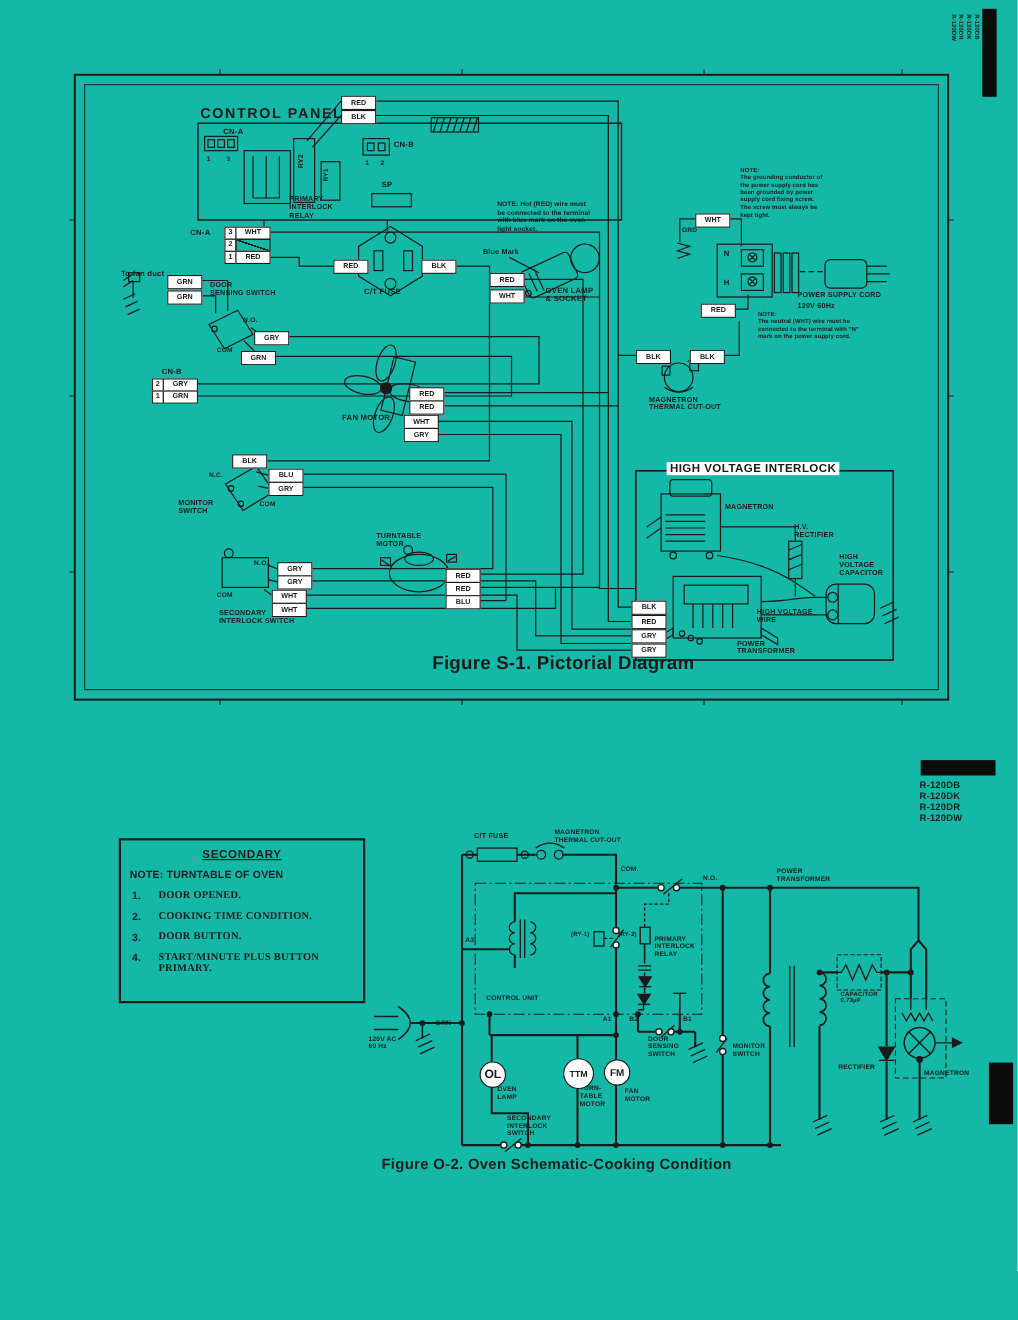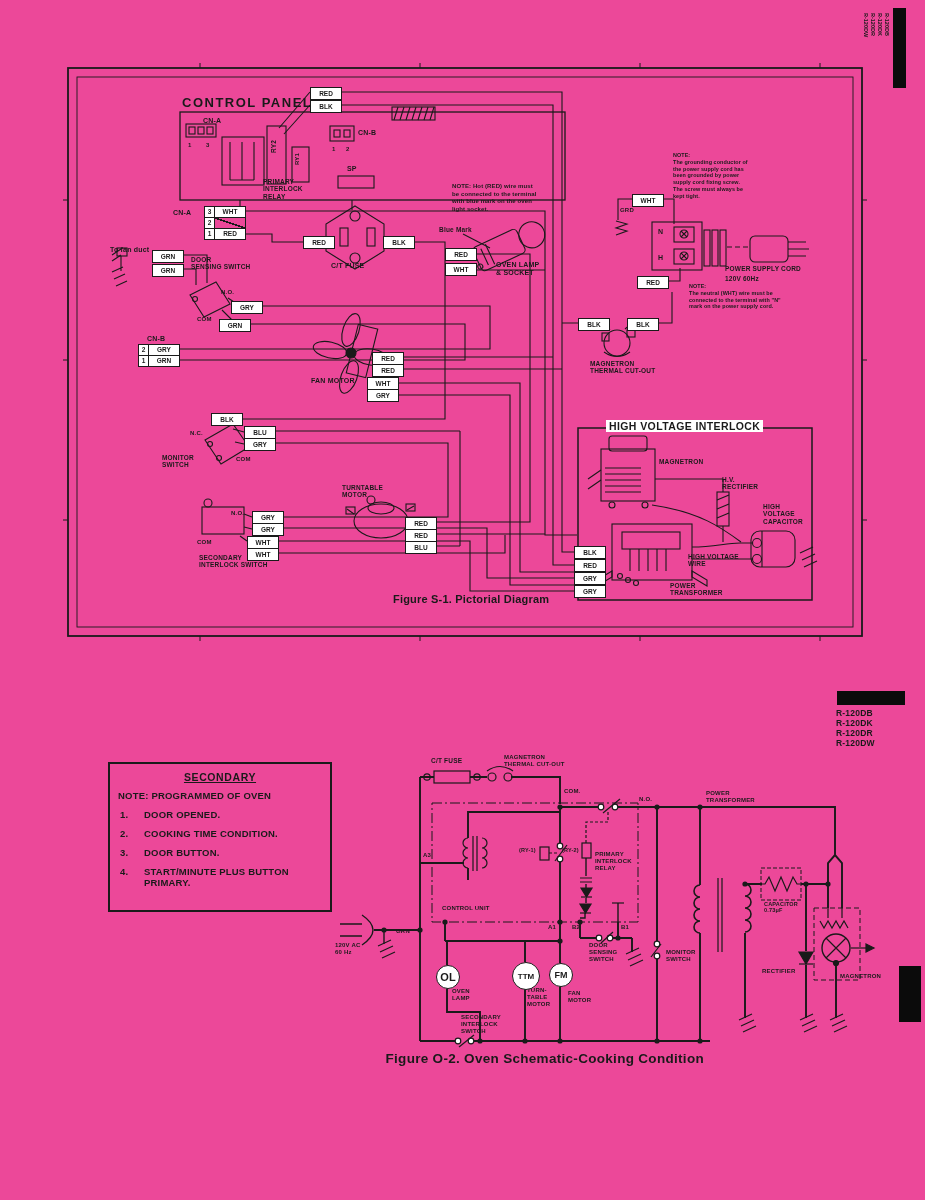--- a/index.html
+++ b/index.html
@@ -1,16 +1,16 @@
 <!DOCTYPE html>
 <html><head>
 <meta charset="utf-8">
 <style>
   html,body{margin:0;padding:0;background:#ddd;}
-  .page{position:relative;width:925px;height:1200px;background:#ec4899;
+  .page{position:relative;width:925px;height:1200px;background:#14b8a6;
         font-family:"Liberation Sans",sans-serif;color:#1a1a1a;overflow:hidden;}
   svg{position:absolute;left:0;top:0;}
   .lb{position:absolute;font-weight:bold;white-space:pre-line;line-height:1.15;letter-spacing:.2px;}
   .lb.rot{writing-mode:vertical-rl;transform:rotate(180deg);}
   .wlb{position:absolute;width:30px;height:11px;border:1px solid #1a1a1a;font-size:6.5px;
        font-weight:bold;text-align:center;line-height:11px;background:#fff;}
   .note{position:absolute;font-weight:bold;white-space:pre-line;line-height:1.25;letter-spacing:.1px;}
   .circ{position:absolute;border:1.4px solid #1a1a1a;border-radius:50%;display:flex;
         align-items:center;justify-content:center;font-weight:bold;background:#fff;}
   .cn-table{position:absolute;}
@@ -18,29 +18,29 @@
   .cn-row+.cn-row{margin-top:-1px;}
   .cn-num,.cn-col{border:1px solid #1a1a1a;height:10px;font-size:6.5px;font-weight:bold;
         text-align:center;line-height:10px;background:#fff;box-sizing:content-box;}
   .cn-num{width:9px;}
   .cn-col{width:30px;margin-left:-1px;}
   .cn-col.diag{background:linear-gradient(to top right,transparent 46%,#1a1a1a 46%,#1a1a1a 54%,transparent 54%);}
   #cp-title{position:absolute;left:182px;top:95px;font-size:13px;font-weight:bold;letter-spacing:1.5px;}
   #hv-title{position:absolute;left:606px;top:420px;font-size:10.5px;font-weight:bold;
         background:#fff;padding:0 3px;letter-spacing:.4px;}
   .caption{position:absolute;font-weight:bold;}
-  #cap-s1{left:393px;top:593px;font-size:11px;letter-spacing:.2px;}
-  #cap-o2{left:284px;top:1051px;width:420px;text-align:right;font-size:13.5px;letter-spacing:.3px;}
+  #cap-s1{left:393px;top:593px;font-size:17px;letter-spacing:.2px;}
+  #cap-o2{left:296px;top:1051px;width:420px;text-align:center;font-size:13.5px;letter-spacing:.3px;}
   .schem-note-box{position:absolute;left:108px;top:762px;width:224px;height:150px;
         border:2px solid #1a1a1a;padding:7px 8px;box-sizing:border-box;}
   .snb-title{text-align:center;font-weight:bold;font-size:10.5px;text-decoration:underline;letter-spacing:.6px;}
   .snb-heading{font-weight:bold;font-size:9.5px;margin-top:7px;letter-spacing:.2px;}
   .snb-row{display:flex;font-weight:bold;font-size:9.5px;margin-top:8px;letter-spacing:.2px;}
   .snb-num{width:24px;padding-left:2px;}
-  .snb-text{flex:1;}
+  .snb-text{flex:1;font-family:Liberation Serif, serif;}
   .bar{position:absolute;background:#0b0b0b;}
   #bar-top-right{left:893px;top:8px;width:13px;height:80px;}
   #bar-models{left:837px;top:691px;width:68px;height:14px;}
   #bar-right-mid{left:899px;top:966px;width:22px;height:56px;}
   #models{position:absolute;left:836px;top:708px;}
   .model-line{font-size:8.5px;font-weight:bold;line-height:10px;letter-spacing:.2px;}
   .models-rotated{position:absolute;left:862px;top:13px;height:95px;writing-mode:vertical-rl;
         font-size:5.5px;font-weight:bold;line-height:7px;white-space:pre-line;}
 </style>
 </head>
@@ -445,21 +445,21 @@
 SWITCH</div>
     </div>
   <div id="s-circles">
       <div class="circ" style="left: 436px; top: 965px; width: 22px; height: 22px; font-size: 11px;">OL</div>
       <div class="circ" style="left: 512px; top: 962px; width: 26px; height: 26px; font-size: 8px;">TTM</div>
       <div class="circ" style="left: 549px; top: 963px; width: 22px; height: 22px; font-size: 9px;">FM</div>
     </div>
 
   <div class="schem-note-box">
     <div class="snb-title">SECONDARY</div>
-    <div class="snb-heading">NOTE: PROGRAMMED OF OVEN</div>
+    <div class="snb-heading">NOTE: TURNTABLE OF OVEN</div>
     <div id="snb-items">
         <div class="snb-row">
           <span class="snb-num">1.</span>
           <span class="snb-text">DOOR OPENED.</span>
         </div>
         <div class="snb-row">
           <span class="snb-num">2.</span>
           <span class="snb-text">COOKING TIME CONDITION.</span>
         </div>
         <div class="snb-row">

